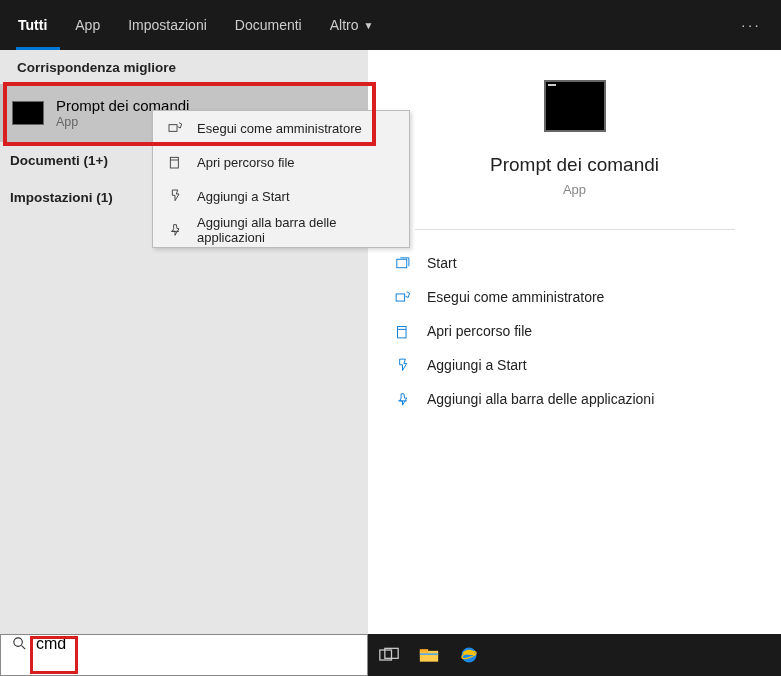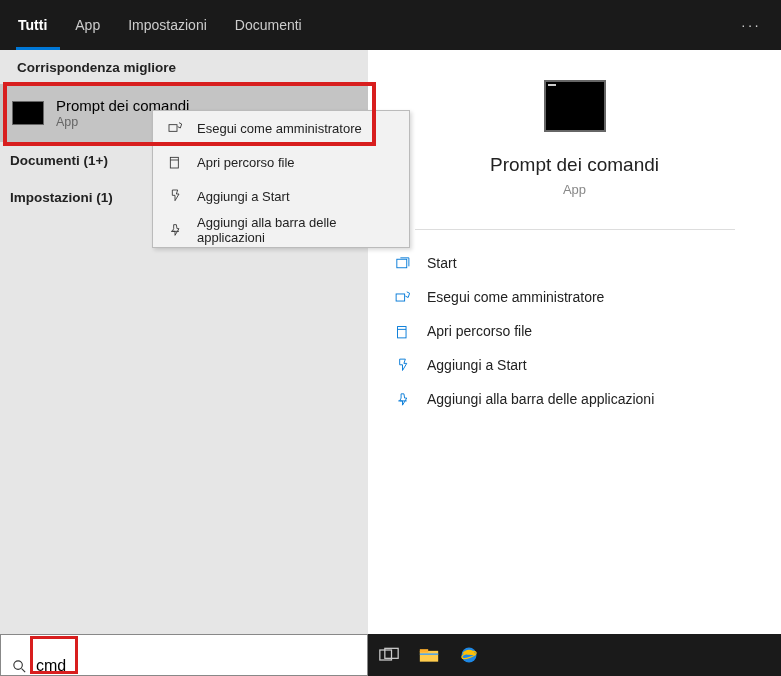--- a/index.html
+++ b/index.html
@@ -39,36 +39,40 @@
     .r-icon::before { content:""; position:absolute; top:2px; left:2px; width:8px; height:2px; background:#ccc; }
     .r-title { font-size: 19px; color: #222; margin-top: 22px; }
     .r-sub { font-size: 13px; color: #888; margin-top: 6px; }
     .r-divider { width: 320px; height: 1px; background: #ddd; margin-top: 32px; }
     .r-actions { width: 100%; padding: 16px 0 0 26px; }
     .r-action { height: 34px; display: flex; align-items: center; font-size: 14px; color: #222; cursor: pointer; }
     .r-action svg { width: 17px; height: 17px; margin-right: 16px; stroke: #0078d7; fill: none; stroke-width: 1.3; flex-shrink: 0; }
 
     
     .taskbar { height: 42px; display: flex; position: absolute; bottom: 0; left: 0; right: 0; }
-    .searchbox { width: 368px; background: #fff; border: 1px solid #888; display: flex; align-items: flex-end; padding: 0 10px; position: relative; }
+    .searchbox { width: 368px; background: #fff; border: 1px solid #888; display: flex; align-items: flex-start; padding: 0 10px; position: relative; }
     .searchbox svg { width: 17px; height: 17px; stroke: #333; fill: none; stroke-width: 1.6; margin-right: 8px; }
     .searchbox input { border: none; outline: none; font-size: 16px; flex: 1; background: transparent; }
     .tray { flex: 1; background: #1a1a1a; display: flex; align-items: center; padding-left: 10px; gap: 18px; }
     .tray-item { width: 22px; height: 22px; display: flex; align-items: center; justify-content: center; cursor: pointer; }
 
     .redbox-search { position: absolute; border: 3px solid #d81e1e; pointer-events: none; z-index: 50; }
   </style>
 </head>
 <body>
 
 <div class="topbar">
   <div class="tab active">Tutti</div>
   <div class="tab">App</div>
   <div class="tab">Impostazioni</div>
   <div class="tab">Documenti</div>
+  <div class="tab">
+    <span>Altro</span>
+    <span style="margin-left:5px;font-size:10px;">▼</span>
+  </div>
   <div class="more-dots">···</div>
 </div>
 
 <div class="main">
 
   <div class="left">
     <div class="section-header">Corrispondenza migliore</div>
     <div class="best-match">
       <div class="bm-icon"></div>
       <div class="bm-text">

